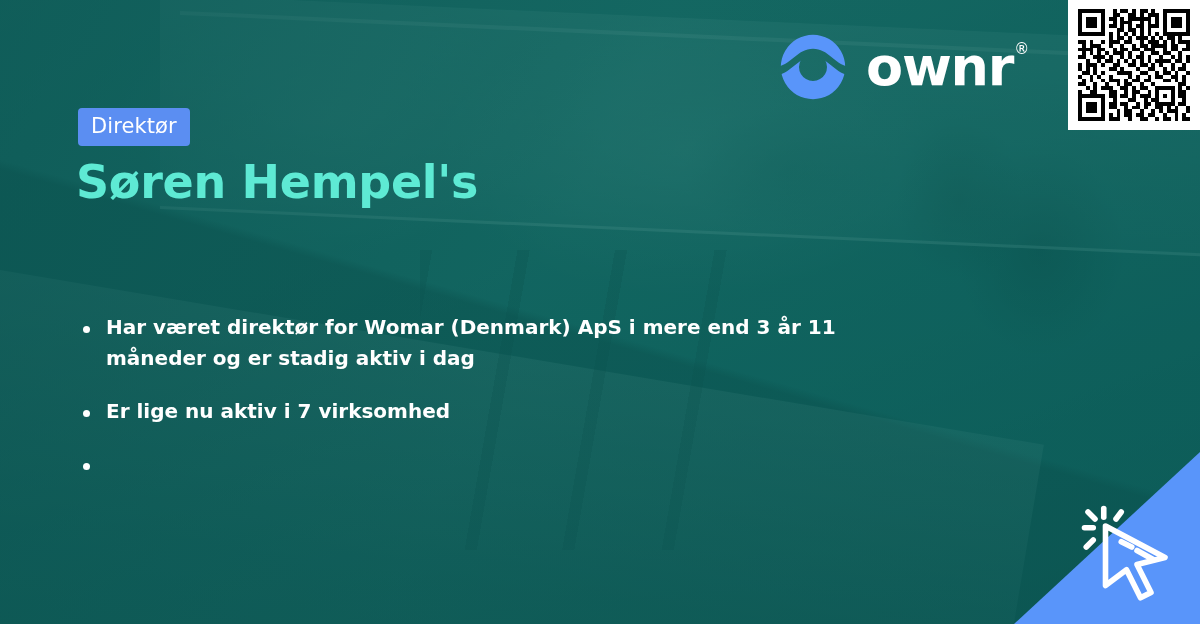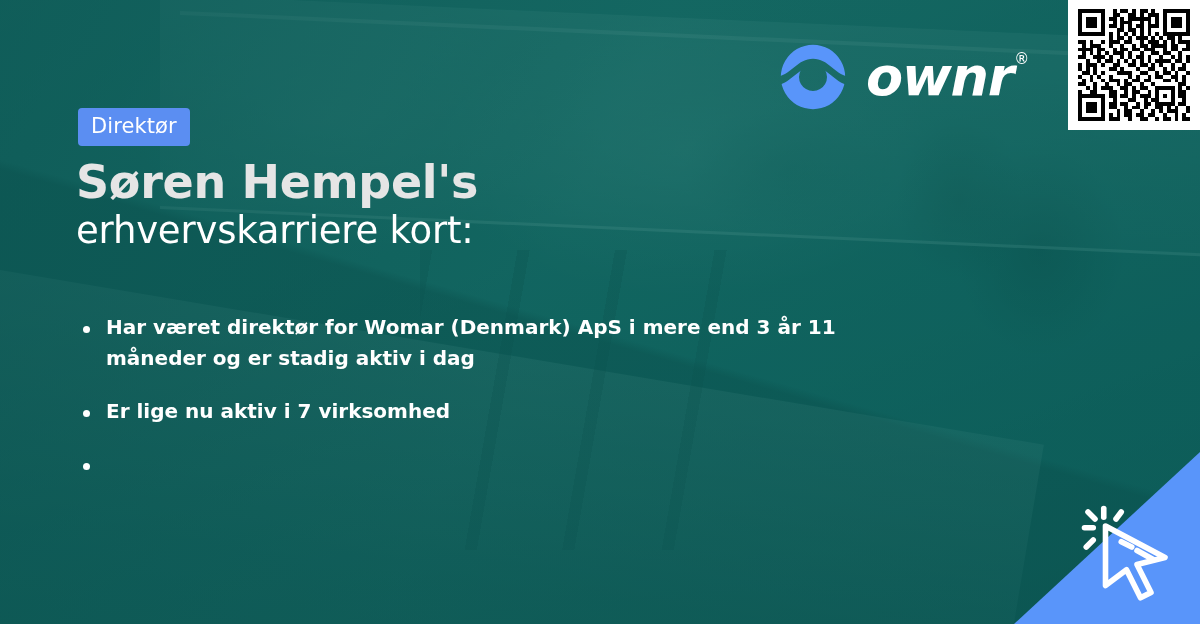--- a/index.html
+++ b/index.html
@@ -75,25 +75,24 @@
   }
   .bg-vignette {
     position: absolute;
     inset: 0;
     background: linear-gradient(115deg, rgba(9,80,78,0.55) 0%, rgba(9,80,78,0.18) 45%, rgba(9,80,78,0.30) 100%);
   }
 
   
   .logo-wrap {
     position: absolute;
-    left: 778px; top: 42px;
+    left: 778px; top: 32px;
     display: flex;
     align-items: center;
     gap: 18px;
-    font-style: italic;
   }
   .logo-mark { width: 70px; height: 70px; display: block; }
   .logo-word {
     color: #ffffff;
     font-size: 54px;
     font-weight: 700;
     letter-spacing: -1.2px;
     line-height: 1;
     position: relative;
     padding-right: 16px;
@@ -126,21 +125,21 @@
     color: #ffffff;
     font-size: 21px;
     line-height: 1;
     padding: 8px 13px 9px 13px;
     border-radius: 4px;
     letter-spacing: 0.1px;
   }
   .title {
     position: absolute;
     left: 76px; top: 155px;
-    color: #e5e5e5;
+    color: #5eead4;
     font-size: 46px;
     font-weight: 700;
     letter-spacing: -0.3px;
     line-height: 1.18;
     margin: 0;
   }
   .subtitle {
     position: absolute;
     left: 76px; top: 209px;
     color: #ffffff;
@@ -467,21 +466,20 @@
           <rect x="20" y="28" width="1" height="1"></rect>
         <rect x="23" y="28" width="1" height="1"></rect>
           <rect x="27" y="28" width="2" height="1"></rect>
       </g>
     </svg>
   </div>
 
   <div class="badge">Direktør</div>
 
   <h1 class="title">Søren Hempel's</h1>
-  <h2 class="subtitle">erhvervskarriere kort:</h2>
 
   <ul class="bullets">
     <li class="bullet">
       <span class="bullet-dot"></span>
       <span>Har været direktør for Womar (Denmark) ApS i mere end 3 år 11 måneder og er stadig aktiv i dag</span>
     </li>
     <li class="bullet">
       <span class="bullet-dot"></span>
       <span>Er lige nu aktiv i 7 virksomhed</span>
     </li>

